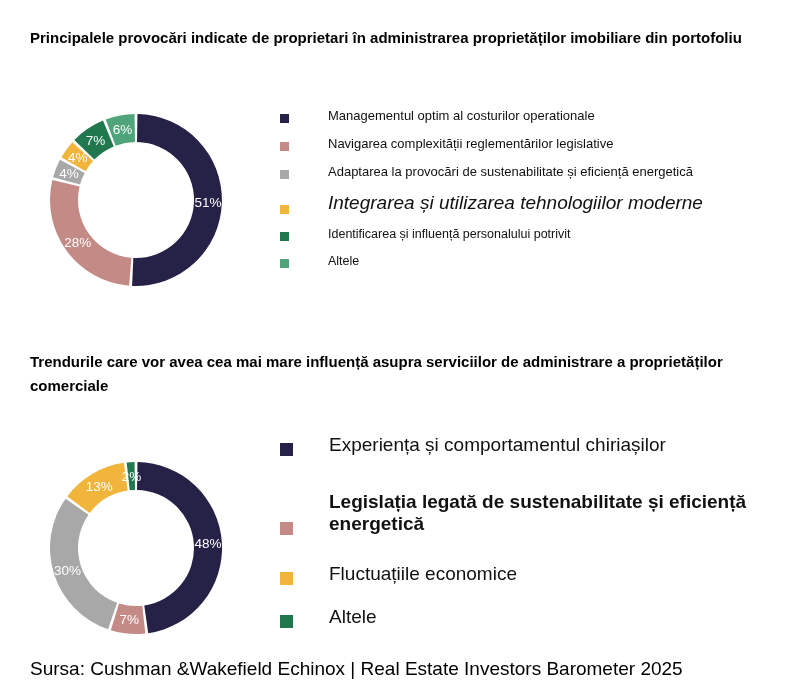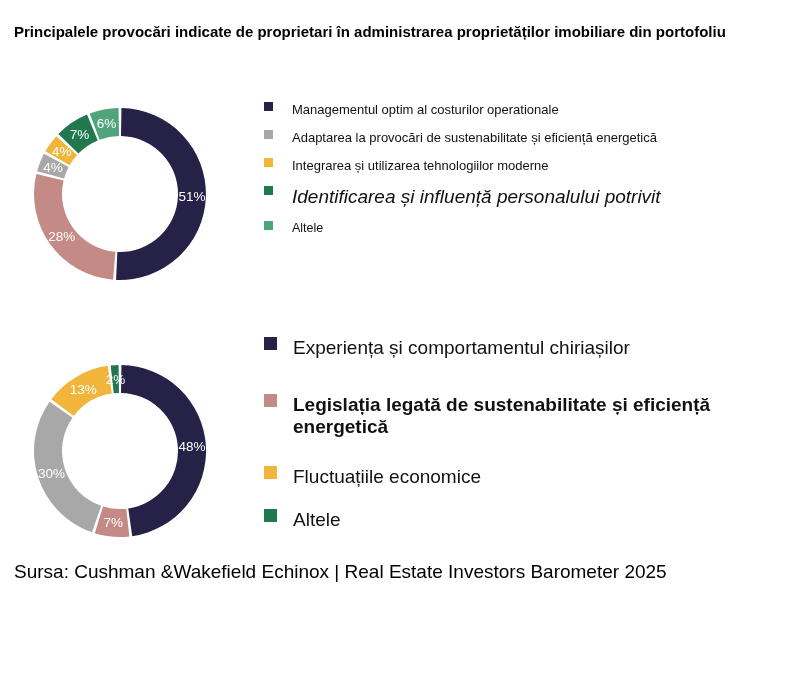--- a/index.html
+++ b/index.html
@@ -1,34 +1,34 @@
 <!DOCTYPE html>
 <html><head>
 <meta charset="utf-8">
 <style>
   html,body{margin:0;padding:0;}
   body{
     width:800px;height:698px;background:#ffffff;overflow:hidden;
     font-family:"Liberation Sans",sans-serif;color:#000;
   }
-  .page{padding:20px 14px 0 14px;}
+  .page{padding:26px 14px 0 14px;margin-left:16px;}
   .chart-title{
     font-size:15px;font-weight:700;line-height:1.55;width:762px;margin:0;color:#000;
   }
   .title-2{margin-top:44px;}
   .chart-row{display:flex;align-items:flex-start;}
   .row-1{margin-top:45px;}
   .row-2{margin-top:45px;}
   .donut-wrap{flex:0 0 212px;}
   svg.donut{width:212px;height:212px;display:block;}
   .slice-label{
     font-size:13.5px;fill:#ffffff;font-family:"Liberation Sans",sans-serif;
   }
   .legend{margin-left:38px;}
-  .legend-item{display:flex;align-items:flex-start;}
+  .legend-item{display:flex;align-items:flex-end;gap:20px;}
   .legend-label{color:#111;}
   
   .legend-1{padding-top:14px;}
   .legend-1 .legend-item{margin-bottom:13px;}
   .legend-1 .swatch{width:9px;height:9px;margin-right:19px;flex:0 0 9px;}
   .legend-1 .legend-label{font-size:13px;}
   .legend-1 .legend-item:nth-child(4) .legend-label{font-size:19px;font-style:italic;}
   .legend-1 .legend-item:nth-child(5) .legend-label,
   .legend-1 .legend-item:nth-child(6) .legend-label{font-size:12.5px;}
   
@@ -64,38 +64,43 @@
           <path d="M 75.71 25.51 A 86 86 0 0 1 104.54 20.01 L 105.01 48.01 A 58 58 0 0 0 85.57 51.72 Z" fill="#4fa47b"></path>
           <text x="92.5" y="39.8" text-anchor="middle" class="slice-label">6%</text>
         </svg>
     </div>
     <div class="legend legend-1">
       <div class="legend-item">
         <span class="swatch" style="background: rgb(38, 33, 71);"></span>
         <span class="legend-label">Managementul optim al costurilor operationale</span>
       </div>
       <div class="legend-item">
+        <span class="swatch" style="background: rgb(196, 139, 134);"></span>
+        <span class="legend-label">Navigarea complexității reglementărilor legislative</span>
+      </div>
+      <div class="legend-item">
         <span class="swatch" style="background: rgb(168, 168, 168);"></span>
         <span class="legend-label">Adaptarea la provocări de sustenabilitate și eficiență energetică</span>
       </div>
       <div class="legend-item">
         <span class="swatch" style="background: rgb(240, 181, 58);"></span>
         <span class="legend-label">Integrarea și utilizarea tehnologiilor moderne</span>
       </div>
       <div class="legend-item">
         <span class="swatch" style="background: rgb(33, 120, 79);"></span>
         <span class="legend-label">Identificarea și influență personalului potrivit</span>
       </div>
       <div class="legend-item">
         <span class="swatch" style="background: rgb(79, 164, 123);"></span>
         <span class="legend-label">Altele</span>
       </div>
     </div>
   </div>
 
+  <h1 class="chart-title title-2">Trendurile care vor avea cea mai mare influență asupra serviciilor de administrare a proprietăților comerciale</h1>
 
   <div class="chart-row row-2">
     <div class="donut-wrap">
       <svg class="donut" viewBox="0 0 212 212">
           <path d="M 107.46 20.01 A 86 86 0 0 1 118.23 191.13 L 114.25 163.41 A 58 58 0 0 0 106.99 48.01 Z" fill="#262147"></path>
           <text x="177.9" y="106.0" text-anchor="middle" class="slice-label">48%</text>
           <path d="M 115.33 191.49 A 86 86 0 0 1 80.82 188.23 L 89.02 161.46 A 58 58 0 0 0 112.29 163.66 Z" fill="#c48b86"></path>
           <text x="99.2" y="182.2" text-anchor="middle" class="slice-label">7%</text>
           <path d="M 78.04 187.33 A 86 86 0 0 1 35.58 56.64 L 58.50 72.71 A 58 58 0 0 0 87.14 160.85 Z" fill="#a8a8a8"></path>
           <text x="37.5" y="132.7" text-anchor="middle" class="slice-label">30%</text>

